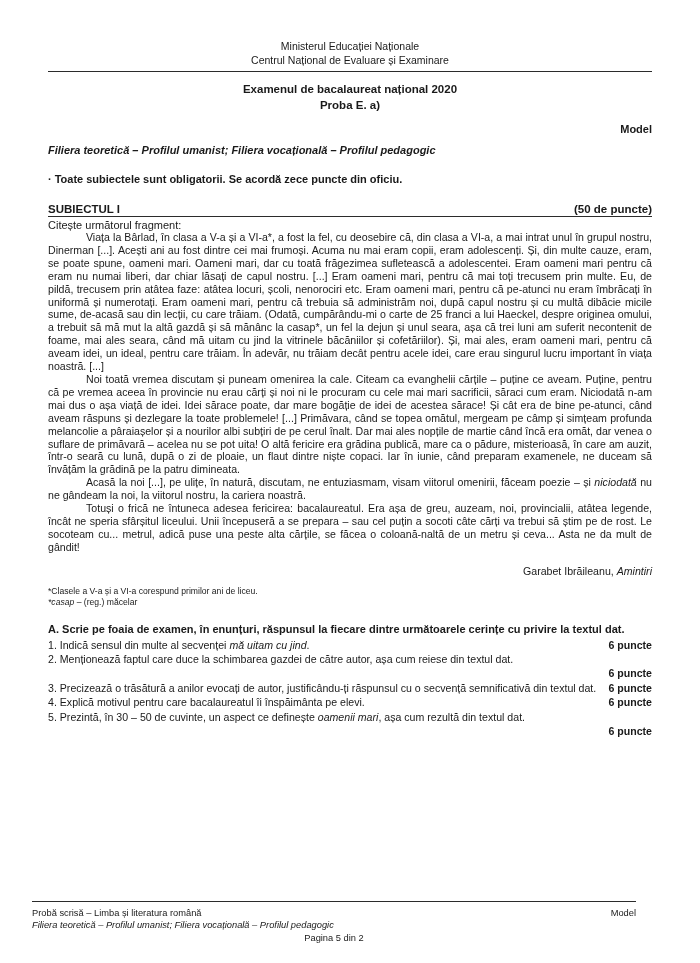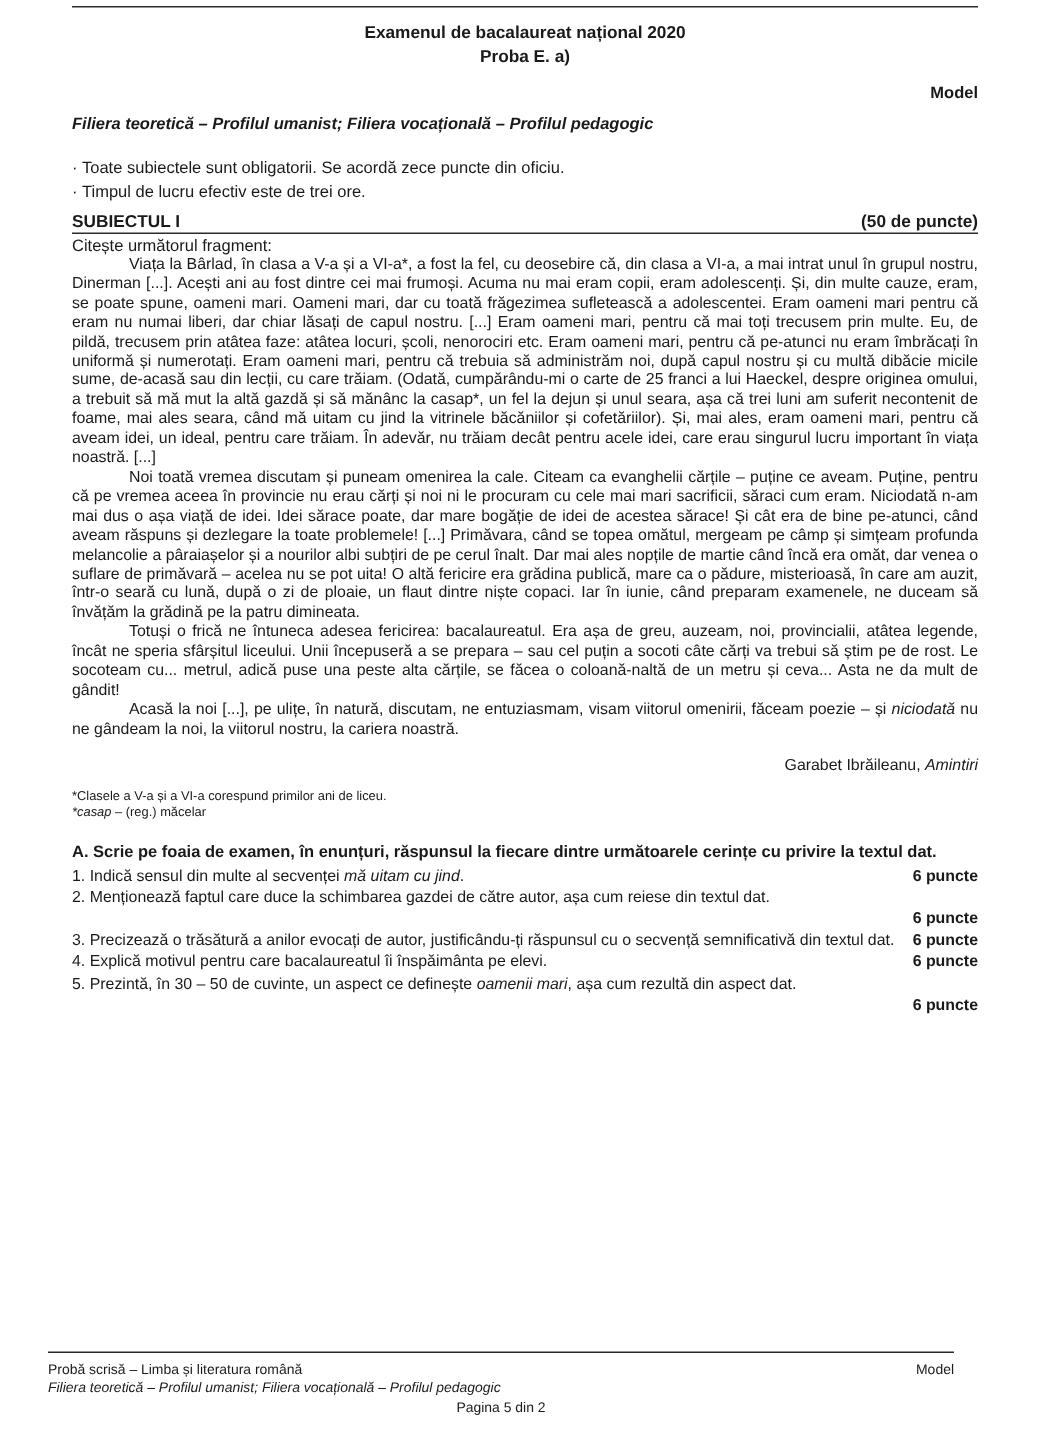--- a/index.html
+++ b/index.html
@@ -61,35 +61,35 @@
 
   .filiera-line {
     font-style: italic;
     font-weight: bold;
     font-size: 11px;
     margin-top: 9px;
   }
 
   .bullets {
     margin-top: 15px;
-    font-weight: normal;
+    font-weight: bold;
     font-size: 11px;
     line-height: 16px;
   }
   .bullets .b-row { white-space: nowrap; }
   .bullets .dot { margin-right: 3px; }
 
   
   .subject-bar {
     display: flex;
     justify-content: space-between;
     align-items: baseline;
     font-weight: bold;
     font-size: 11.5px;
-    margin-top: 6px;
+    margin-top: 16px;
     border-bottom: 1.3px solid #2b2b2b;
     padding-bottom: 1px;
   }
 
   .read-line {
     font-weight: normal;
     font-size: 11px;
     margin-top: 2px;
   }
 
@@ -175,52 +175,53 @@
     text-align: center;
     margin-top: 0px;
   }
 </style>
 </head>
 <body>
 
 <div class="page">
   <div class="sheet">
 
+    <div class="masthead">
+      <div>Ministerul Educației Naționale</div>
+      <div>Centrul Național de Evaluare și Examinare</div>
+    </div>
     <div class="rule-top"></div>
 
     <div class="exam-title">
       <div>Examenul de bacalaureat național 2020</div>
       <div>Proba E. a)</div>
     </div>
 
     <div class="model-right">Model</div>
 
     <div class="filiera-line">Filiera teoretică – Profilul umanist; Filiera vocațională – Profilul pedagogic</div>
 
     <div class="bullets">
       <div class="b-row">
         <span class="dot">·</span><span>Toate subiectele sunt obligatorii. Se acordă zece puncte din oficiu.</span>
       </div>
-      <div class="b-row">
-        <span class="dot">·</span><span>Timpul de lucru efectiv este de trei ore.</span>
-      </div>
     </div>
 
     <div class="subject-bar">
       <span>SUBIECTUL I</span>
       <span>(50 de puncte)</span>
     </div>
 
     <div class="read-line">Citește următorul fragment:</div>
 
     <div class="excerpt">
       <p>Viața la Bârlad, în clasa a V-a și a VI-a*, a fost la fel, cu deosebire că, din clasa a VI-a, a mai intrat unul în grupul nostru, Dinerman [...]. Acești ani au fost dintre cei mai frumoși. Acuma nu mai eram copii, eram adolescenți. Și, din multe cauze, eram, se poate spune, oameni mari. Oameni mari, dar cu toată frăgezimea sufletească a adolescentei. Eram oameni mari pentru că eram nu numai liberi, dar chiar lăsați de capul nostru. [...] Eram oameni mari, pentru că mai toți trecusem prin multe. Eu, de pildă, trecusem prin atâtea faze: atâtea locuri, școli, nenorociri etc. Eram oameni mari, pentru că pe-atunci nu eram îmbrăcați în uniformă și numerotați. Eram oameni mari, pentru că trebuia să administrăm noi, după capul nostru și cu multă dibăcie micile sume, de-acasă sau din lecții, cu care trăiam. (Odată, cumpărându-mi o carte de 25 franci a lui Haeckel, despre originea omului, a trebuit să mă mut la altă gazdă și să mănânc la casap*, un fel la dejun și unul seara, așa că trei luni am suferit necontenit de foame, mai ales seara, când mă uitam cu jind la vitrinele băcăniilor și cofetăriilor). Și, mai ales, eram oameni mari, pentru că aveam idei, un ideal, pentru care trăiam. În adevăr, nu trăiam decât pentru acele idei, care erau singurul lucru important în viața noastră. [...]</p>
       <p>Noi toată vremea discutam și puneam omenirea la cale. Citeam ca evanghelii cărțile – puține ce aveam. Puține, pentru că pe vremea aceea în provincie nu erau cărți și noi ni le procuram cu cele mai mari sacrificii, săraci cum eram. Niciodată n-am mai dus o așa viață de idei. Idei sărace poate, dar mare bogăție de idei de acestea sărace! Și cât era de bine pe-atunci, când aveam răspuns și dezlegare la toate problemele! [...] Primăvara, când se topea omătul, mergeam pe câmp și simțeam profunda melancolie a pâraiașelor și a nourilor albi subțiri de pe cerul înalt. Dar mai ales nopțile de martie când încă era omăt, dar venea o suflare de primăvară – acelea nu se pot uita! O altă fericire era grădina publică, mare ca o pădure, misterioasă, în care am auzit, într-o seară cu lună, după o zi de ploaie, un flaut dintre niște copaci. Iar în iunie, când preparam examenele, ne duceam să învățăm la grădină pe la patru dimineata.</p>
+      <p><span>Acasă la noi [...], pe ulițe, în natură, discutam, ne entuziasmam, visam viitorul omenirii, făceam poezie – și </span><i>niciodată</i><span> nu ne gândeam la noi, la viitorul nostru, la cariera noastră.</span></p>
       <p>Totuși o frică ne întuneca adesea fericirea: bacalaureatul. Era așa de greu, auzeam, noi, provincialii, atâtea legende, încât ne speria sfârșitul liceului. Unii începuseră a se prepara – sau cel puțin a socoti câte cărți va trebui să știm pe de rost. Le socoteam cu... metrul, adică puse una peste alta cărțile, se făcea o coloană-naltă de un metru și ceva... Asta ne da mult de gândit!</p>
-      <p><span>Acasă la noi [...], pe ulițe, în natură, discutam, ne entuziasmam, visam viitorul omenirii, făceam poezie – și </span><i>niciodată</i><span> nu ne gândeam la noi, la viitorul nostru, la cariera noastră.</span></p>
     </div>
 
     <div class="attribution">
       <span>Garabet Ibrăileanu, </span><i>Amintiri</i>
     </div>
 
     <div class="footnotes">
       <div>*Clasele a V-a și a VI-a corespund primilor ani de liceu.</div>
       <div><i>*casap</i><span> – (reg.) măcelar</span></div>
     </div>
@@ -240,21 +241,21 @@
 
       <div class="q clearfix">
         <span class="pts">6 puncte</span><span>3.</span><span> Precizează o trăsătură a anilor evocați de autor, justificându-ți răspunsul cu o secvență semnificativă din textul dat.</span>
       </div>
 
       <div class="q clearfix">
         <span class="pts">6 puncte</span><span>4.</span><span> Explică motivul pentru care bacalaureatul îi înspăimânta pe elevi.</span>
       </div>
 
       <div class="q">
-        <span>5.</span><span> Prezintă, în 30 – 50 de cuvinte, un aspect ce definește </span><i>oamenii mari</i><span>, așa cum rezultă din aspect dat.</span>
+        <span>5.</span><span> Prezintă, în 30 – 50 de cuvinte, un aspect ce definește </span><i>oamenii mari</i><span>, așa cum rezultă din textul dat.</span>
         <span class="pts-own">6 puncte</span>
       </div>
 
     </div>
   </div>
 
   <div class="footer">
     <div class="rule-bottom"></div>
     <div class="f-row">
       <span>Probă scrisă – Limba și literatura română</span>

